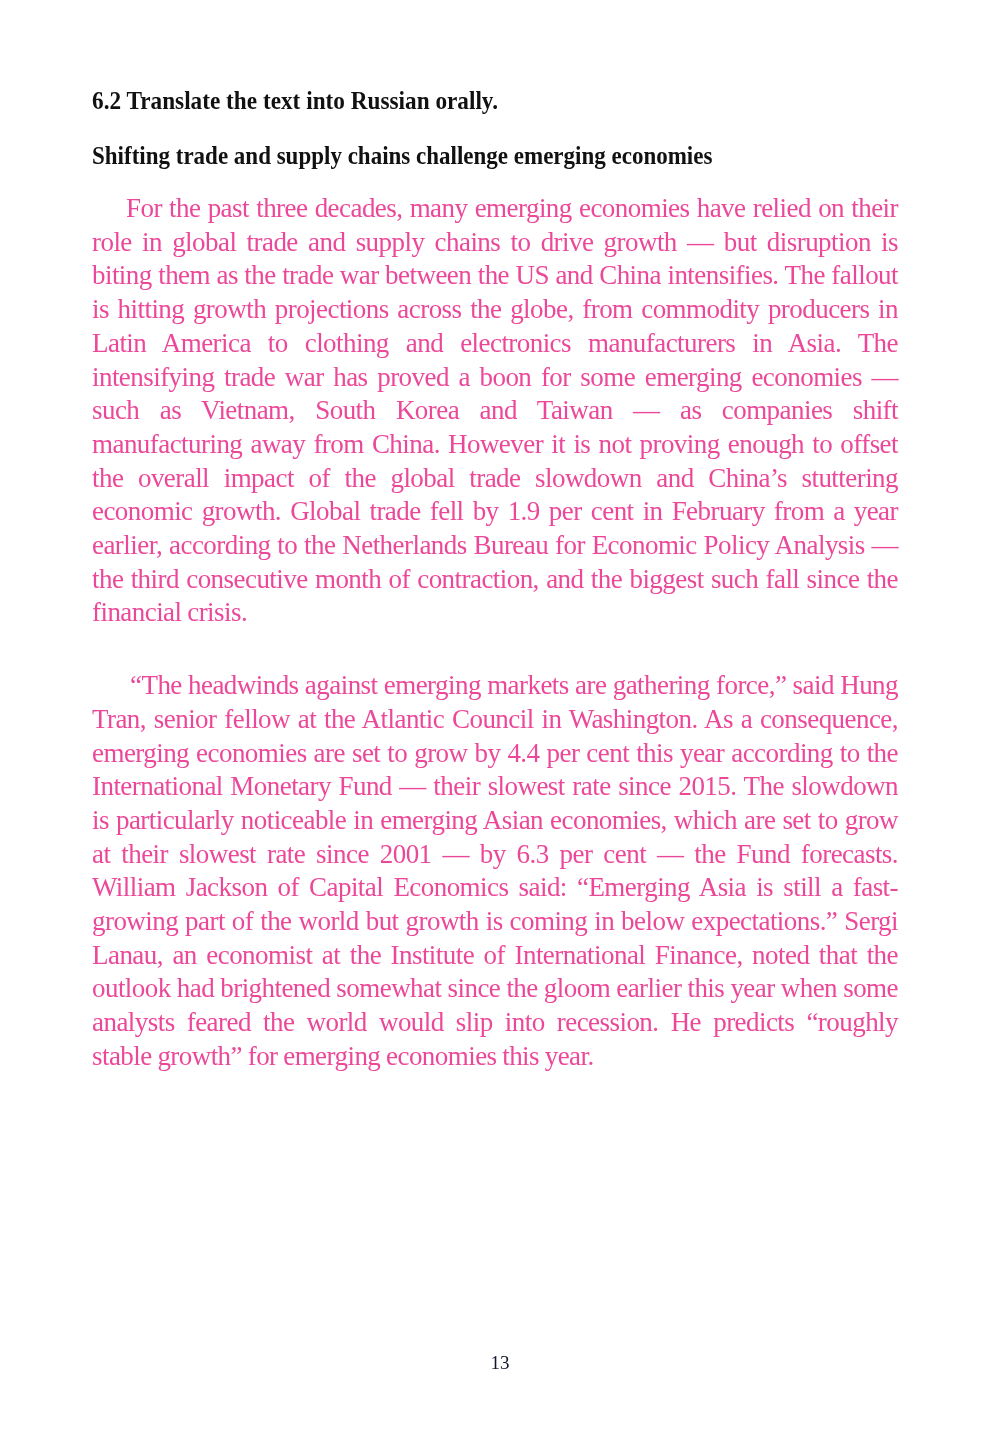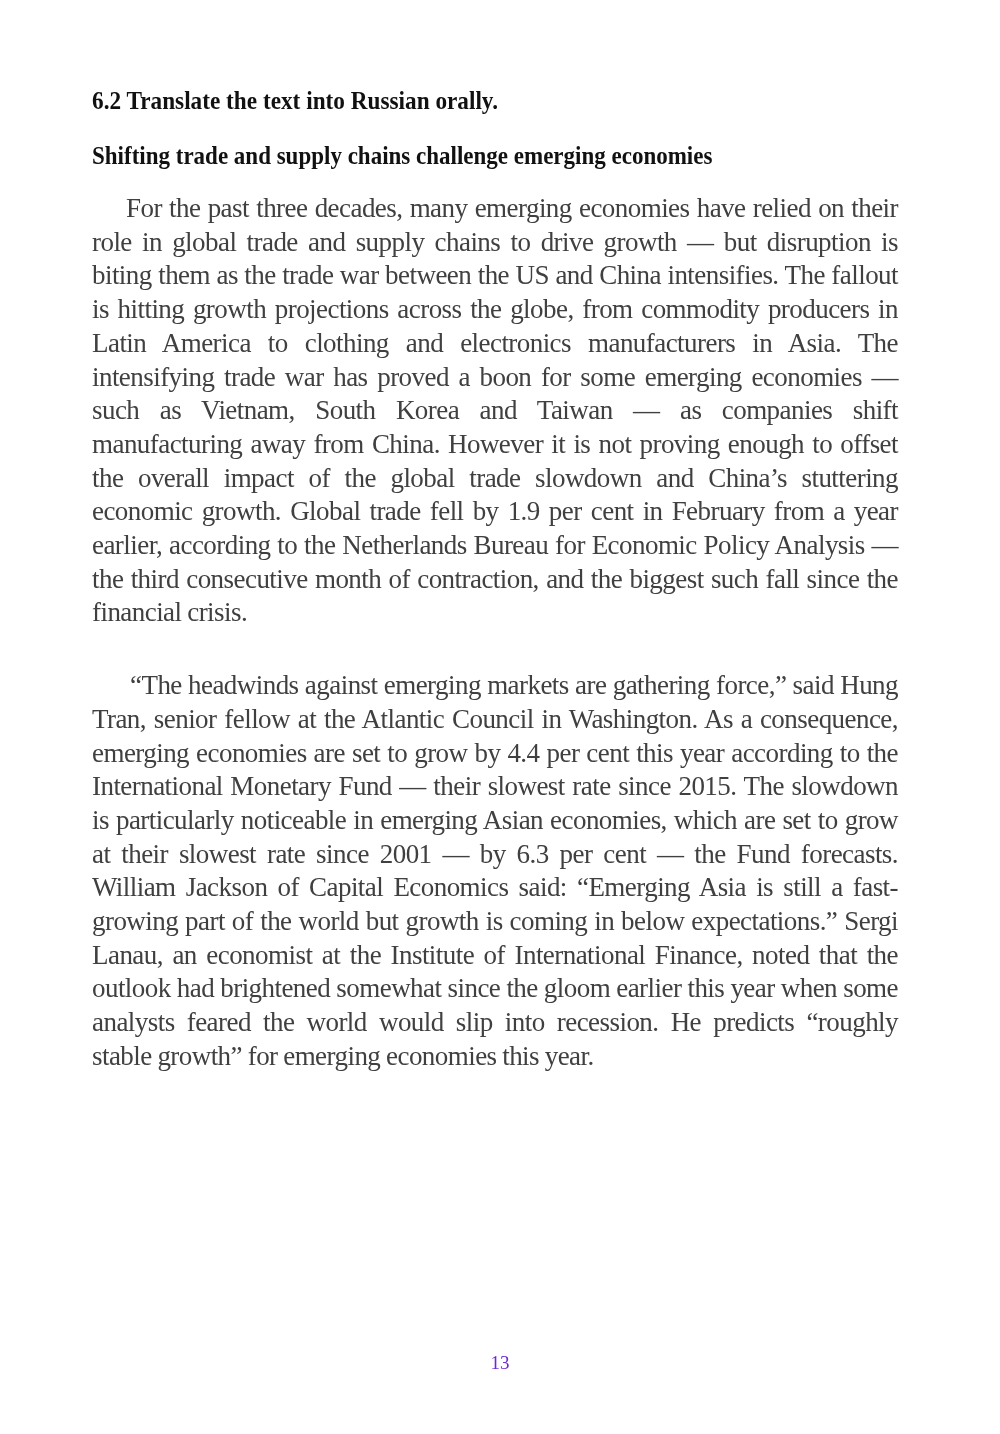--- a/index.html
+++ b/index.html
@@ -43,35 +43,35 @@
       transform-origin: left center;
       white-space: nowrap;
     }
     .para {
       font-size: 27px;
       line-height: 33.7px;
       text-align: justify;
       text-align-last: left;
       margin: 0;
       text-indent: 34px;
-      color: #404040;
+      color: #ec4899;
       letter-spacing: -0.55px;
       word-spacing: -0.5px;
     }
     .para + .para { margin-top: 39px; }
     .para.p2 { text-indent: 38px; }
     .page-number {
       position: absolute;
       left: 0;
       width: 1000px;
       top: 1352px;
       text-align: center;
       font-family: "Liberation Serif", "DejaVu Serif", serif;
       font-size: 19px;
-      color: #6d28d9;
+      color: #0f172a;
     }
   </style>
 </head>
 <body>
 
 <div class="page">
   <h2 class="section-heading">6.2 Translate the text into Russian orally.</h2>
   <h1 class="article-title">Shifting trade and supply chains challenge emerging economies</h1>
   <p class="para">For the past three decades, many emerging economies have relied on their role in global trade and supply chains to drive growth — but disruption is biting them as the trade war between the US and China intensifies. The fallout is hitting growth projections across the globe, from commodity producers in Latin America to clothing and electronics manufacturers in Asia. The intensifying trade war has proved a boon for some emerging economies — such as Vietnam, South Korea and Taiwan — as companies shift manufacturing away from China. However it is not proving enough to offset the overall impact of the global trade slowdown and China’s stuttering economic growth. Global trade fell by 1.9 per cent in February from a year earlier, according to the Netherlands Bureau for Economic Policy Analysis — the third consecutive month of contraction, and the biggest such fall since the financial crisis.</p>
   <p class="para p2">“The headwinds against emerging markets are gathering force,” said Hung Tran, senior fellow at the Atlantic Council in Washington. As a consequence, emerging economies are set to grow by 4.4 per cent this year according to the International Monetary Fund — their slowest rate since 2015. The slowdown is particularly noticeable in emerging Asian economies, which are set to grow at their slowest rate since 2001 — by 6.3 per cent — the Fund forecasts. William Jackson of Capital Economics said: “Emerging Asia is still a fast-growing part of the world but growth is coming in below expectations.” Sergi Lanau, an economist at the Institute of International Finance, noted that the outlook had brightened somewhat since the gloom earlier this year when some analysts feared the world would slip into recession. He predicts “roughly stable growth” for emerging economies this year.</p>

